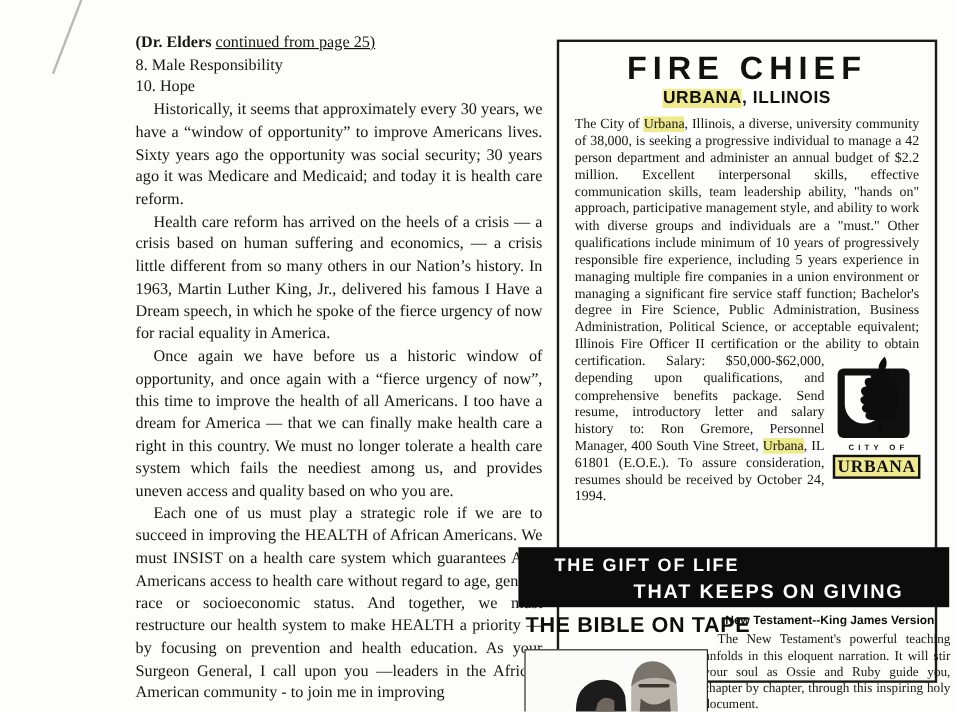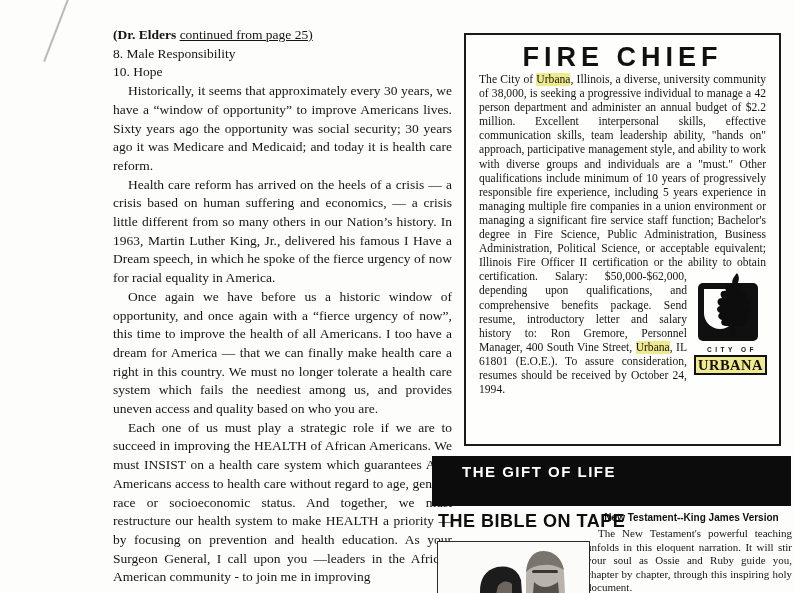--- a/index.html
+++ b/index.html
@@ -17,21 +17,21 @@
     position:absolute;left:113px;top:26px;width:339px;
     font-size:13.5px;line-height:18.7px;text-align:justify;
   }
   .hdr{text-align:left;white-space:nowrap}
   .hdr-bold{font-weight:bold}
   .hdr-underline{text-decoration:underline}
   .list-line{text-align:left}
   .para{margin:0;text-indent:15px}
   
   .adbox{
-    position:absolute;left:464px;top:33px;width:317px;height:413px;
+    position:absolute;left:464px;top:33px;width:317px;height:536px;
     border:2px solid #1a1a1a;background:#fefefd;box-sizing:border-box;
     padding:7px 13px 8px;overflow:hidden;
   }
   .ad-title{
     font-family:"Liberation Sans",sans-serif;font-weight:bold;
     font-size:27px;letter-spacing:5px;text-align:center;line-height:31px;
     color:#111;
   }
   .ad-sub{
     font-family:"Liberation Sans",sans-serif;font-weight:bold;
@@ -92,30 +92,32 @@
   <div class="list-line">10. Hope</div>
 
   <p class="para">Historically, it seems that approximately every 30 years, we have a “window of opportunity” to improve Americans lives.  Sixty years ago the opportunity was social security; 30 years ago it was Medicare and Medicaid; and today it is health care reform.</p>
   <p class="para">Health care reform has arrived on the heels of a crisis — a crisis based on human suffering and economics, — a crisis little different from so many others in our Nation’s history.  In 1963, Martin Luther King, Jr., delivered his famous I Have a Dream speech, in which he spoke of the fierce urgency of now for racial equality in America.</p>
   <p class="para">Once again we have before us a historic window of opportunity, and once again with a “fierce urgency of now”, this time to improve the health of all Americans.  I too have a dream for America — that we can finally make health care a right in this country.  We must no longer tolerate a health care system which fails the neediest among us, and provides uneven access and quality based on who you are.</p>
   <p class="para">Each one of us must play a strategic role if we are to succeed in improving the HEALTH of African Americans.  We must INSIST on a health care system which guarantees ALL Americans access to health care without regard to age, gender, race or socioeconomic status.  And together, we must restructure our health system to make HEALTH a priority — by focusing on prevention and health education.  As your Surgeon General, I call upon you —leaders in the African American community - to join me in improving</p>
 </div>
 
 <div class="adbox">
   <div class="ad-title">FIRE CHIEF</div>
+  <div class="ad-sub"><span class="hl">URBANA</span><span>, ILLINOIS</span></div>
 
   <p class="ad-body"><span>The City of </span><span class="hl">Urbana</span><span>, Illinois, a diverse, university community of 38,000, is seeking a progressive individual to manage a 42 person department and administer an annual budget of $2.2 million. Excellent interpersonal skills, effective communication skills, team leadership ability, "hands on" approach, participative management style, and ability to work with diverse groups and individuals are a "must." Other qualifications include minimum of 10 years of progressively responsible fire experience, including 5 years experience in managing multiple fire companies in a union environment or managing a significant fire service staff function; Bachelor's degree in Fire Science, Public Administration, Business Administration, Political Science, or acceptable equivalent; Illinois Fire Officer II certification or the ability to obtain certification. </span><span class="ad-logo"><svg width="68" height="72" viewBox="0 0 68 72">
         <rect x="2" y="10" width="60" height="58" rx="5" fill="#101010"></rect>
         <path d="M8 16 h32 v24 a16 16 0 0 1 -32 0 z" fill="#fdfdfc"></path>
         <path d="M41 0 C37 5 35 8 37 12 C31 10 28 13 30 18 C25 17 23 21 26 25 C21 25 20 30 24 33 C20 34 20 38 24 40 C21 42 22 46 26 47 C24 50 26 53 30 53 L36 53 L35 63 L40 63 L39 53 L45 53 C49 53 51 50 49 47 C53 46 54 42 51 40 C55 38 55 34 51 33 C55 30 54 25 49 25 C52 21 50 17 45 18 C47 13 44 10 41 12 C43 8 44 4 41 0 Z" fill="#0d0d0d"></path>
       </svg><span class="logo-cityof" style="display:block">CITY OF</span><span class="logo-name">URBANA</span></span><span>Salary: $50,000-$62,000, depending upon qualifications, and comprehensive benefits package. Send resume, introductory letter and salary history to: Ron Gremore, Personnel Manager, 400 South Vine Street, </span><span class="hl">Urbana</span><span>, IL 61801 (E.O.E.). To assure consideration, resumes should be received by October 24, 1994.</span></p>
 </div>
 
 <div class="banner">
   <div class="banner-l1">THE GIFT OF LIFE</div>
+  <div class="banner-l2">THAT KEEPS ON GIVING</div>
 </div>
 
 <div class="bible-title">THE BIBLE ON TAPE</div>
 
 <div class="edition">New Testament--King James Version</div>
 
 <div class="desc">The New Testament's powerful teaching unfolds in this eloquent narration. It will stir your soul as Ossie and Ruby guide you, chapter by chapter, through this inspiring holy document.</div>
 
 <div class="photo">
   <svg width="151" height="52" viewBox="0 0 151 52">

